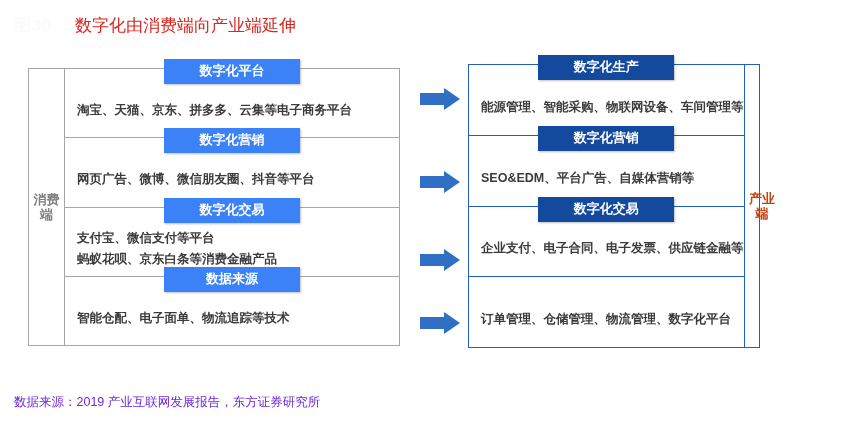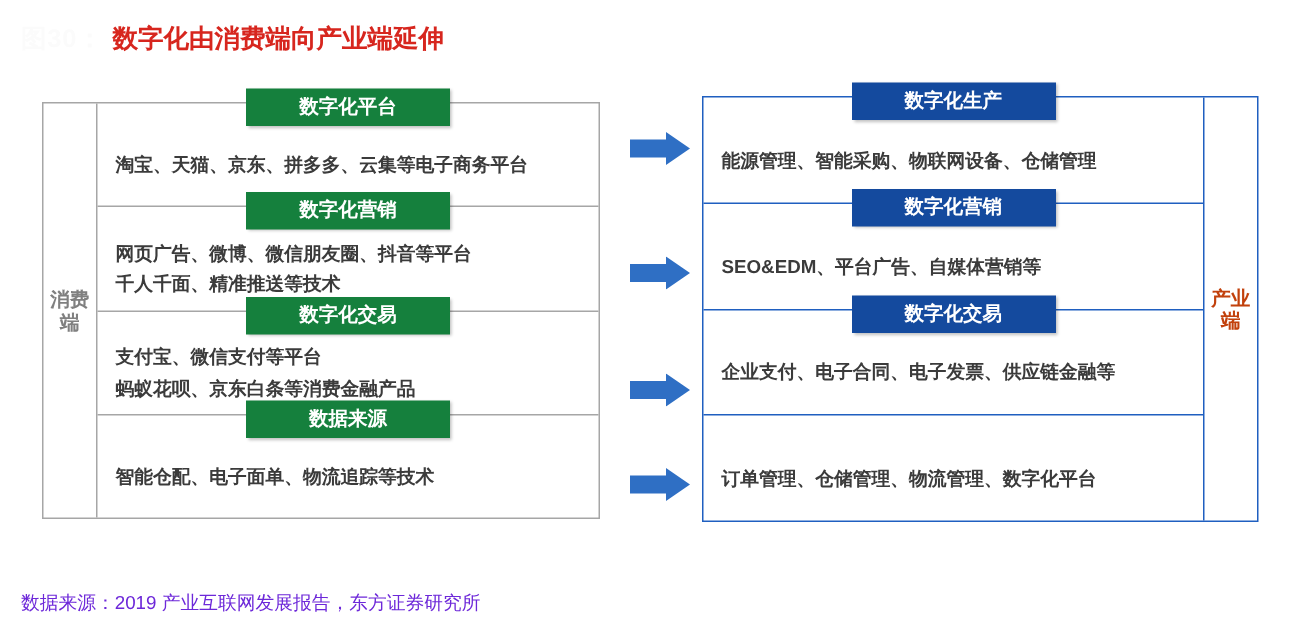--- a/index.html
+++ b/index.html
@@ -29,21 +29,21 @@
     margin-left: 14px;
     font-size: 17px;
     font-weight: bold;
     color: #fbfbfb;
     letter-spacing: 0.5px;
     white-space: nowrap;
   }
   .fig-title {
     margin-left: 6px;
     font-size: 17px;
-    font-weight: bold;
+    font-weight: normal;
     color: #d7261e;
     white-space: nowrap;
   }
 
   
   .canvas {
     position: absolute;
     left: 0;
     top: 0;
     width: 864px;
@@ -59,21 +59,21 @@
   .panel.left {
     left: 28px;
     top: 68px;
     width: 372px;
     height: 278px;
     border: 1.5px solid #a6a6a6;
   }
   .panel.right {
     left: 468px;
     top: 64px;
-    width: 371px;
+    width: 292px;
     height: 284px;
     border: 1.5px solid #1f5fc0;
   }
 
   
   .side-label {
     box-sizing: border-box;
     width: 36px;
     flex: 0 0 36px;
     display: flex;
@@ -131,21 +131,21 @@
     padding: 3px 14px 4px;
     text-align: center;
     font-size: 13px;
     font-weight: bold;
     color: #ffffff;
     white-space: nowrap;
     box-sizing: border-box;
     z-index: 3;
   }
   .panel.left .chip {
-    background: #15803d;
+    background: #3b82f6;
     box-shadow: 1px 1px 2px rgba(0,0,0,0.25);
   }
   .panel.right .chip {
     background: #144a9e;
     box-shadow: 1px 1px 2px rgba(0,0,0,0.25);
   }
 
   .body-lines {
     margin-top: 4px;
   }
@@ -206,21 +206,20 @@
         <div class="chip">数字化平台</div>
         <div class="body-lines">
           <div class="body-line">淘宝、天猫、京东、拼多多、云集等电子商务平台</div>
         </div>
       </div>
 
       <div class="section">
         <div class="chip">数字化营销</div>
         <div class="body-lines">
           <div class="body-line">网页广告、微博、微信朋友圈、抖音等平台</div>
-          <div class="body-line">千人千面、精准推送等技术</div>
         </div>
       </div>
 
       <div class="section">
         <div class="chip">数字化交易</div>
         <div class="body-lines">
           <div class="body-line">支付宝、微信支付等平台</div>
           <div class="body-line">蚂蚁花呗、京东白条等消费金融产品</div>
         </div>
       </div>
@@ -255,21 +254,21 @@
       <polygon points="0,5 24,5 24,0 40,11 24,22 24,17 0,17" fill="#2f6fc4"></polygon>
     </svg>
   </div>
 
   <div class="panel right">
     <div class="sections">
 
       <div class="section">
         <div class="chip">数字化生产</div>
         <div class="body-lines">
-          <div class="body-line">能源管理、智能采购、物联网设备、仓储管理</div>
+          <div class="body-line">能源管理、智能采购、物联网设备、车间管理等</div>
         </div>
       </div>
 
       <div class="section">
         <div class="chip">数字化营销</div>
         <div class="body-lines">
           <div class="body-line">SEO&amp;EDM、平台广告、自媒体营销等</div>
         </div>
       </div>
 

